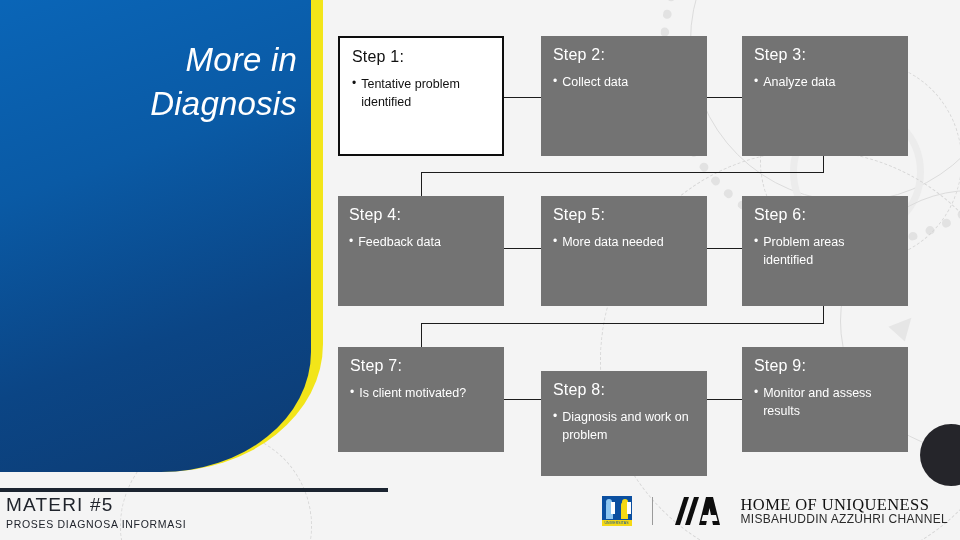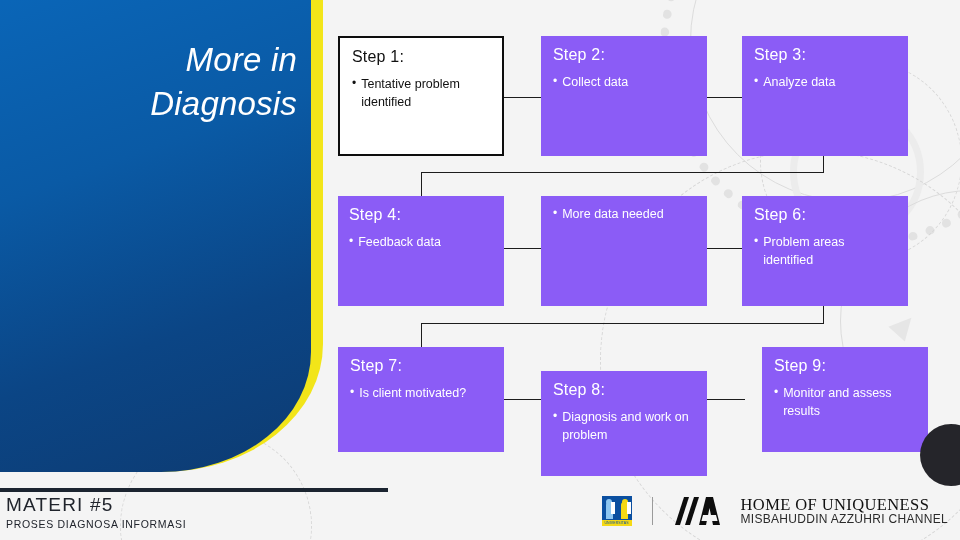--- a/index.html
+++ b/index.html
@@ -94,21 +94,21 @@
     z-index: 5;
   }
   .connector {
     position: absolute;
     background: #1c1c1c;
   }
   .step-box {
     position: absolute;
     box-sizing: border-box;
     padding: 10px 12px 8px 12px;
-    background: #8b5cf6;
+    background: #737373;
     color: #ffffff;
     z-index: 6;
   }
   .step-box.light {
     background: #ffffff;
     color: #111111;
     border: 2px solid #0d0d0d;
   }
   .step-title {
     font-size: 16px;
@@ -319,20 +319,21 @@
 
     <div class="step-box" style="left:338px; top:196px; width:166px; height:110px;padding-left:11px;">
       <div class="step-title">Step 4:</div>
       <div class="step-body">
         <span class="step-bullet">•</span>
         <span>Feedback data</span>
       </div>
     </div>
 
     <div class="step-box" style="left:541px; top:196px; width:166px; height:110px;">
+      <div class="step-title">Step 5:</div>
       <div class="step-body">
         <span class="step-bullet">•</span>
         <span>More data needed</span>
       </div>
     </div>
 
     <div class="step-box" style="left:742px; top:196px; width:166px; height:110px;">
       <div class="step-title">Step 6:</div>
       <div class="step-body">
         <span class="step-bullet">•</span>
@@ -349,21 +350,21 @@
     </div>
 
     <div class="step-box" style="left:541px; top:347px; width:166px; height:105px;margin-top:24px;">
       <div class="step-title">Step 8:</div>
       <div class="step-body">
         <span class="step-bullet">•</span>
         <span>Diagnosis and work on problem</span>
       </div>
     </div>
 
-    <div class="step-box" style="left:742px; top:347px; width:166px; height:105px;margin-left:20px;">
+    <div class="step-box" style="left:742px; top:347px; width:166px; height:105px;">
       <div class="step-title">Step 9:</div>
       <div class="step-body">
         <span class="step-bullet">•</span>
         <span>Monitor and assess results</span>
       </div>
     </div>
   </div>
 
   <div id="corner-dot"></div>
 

